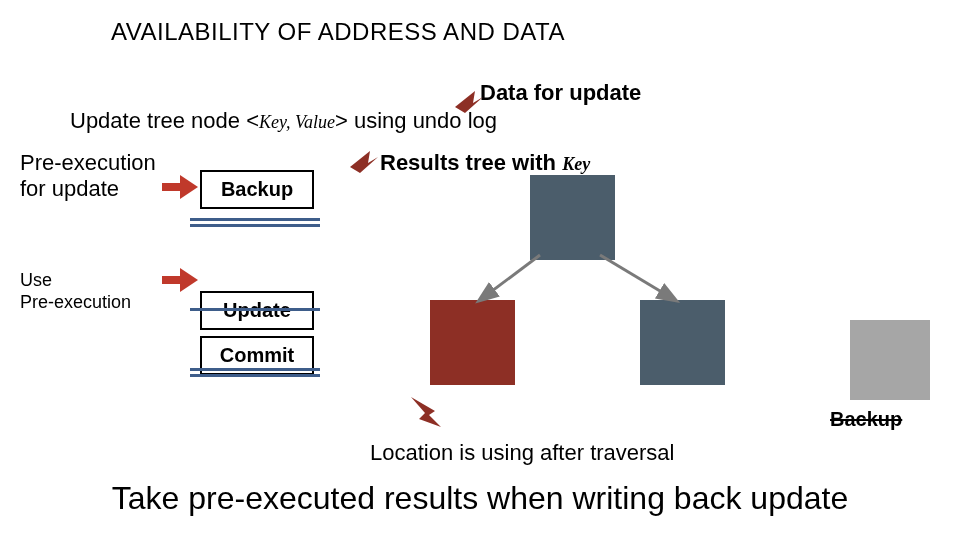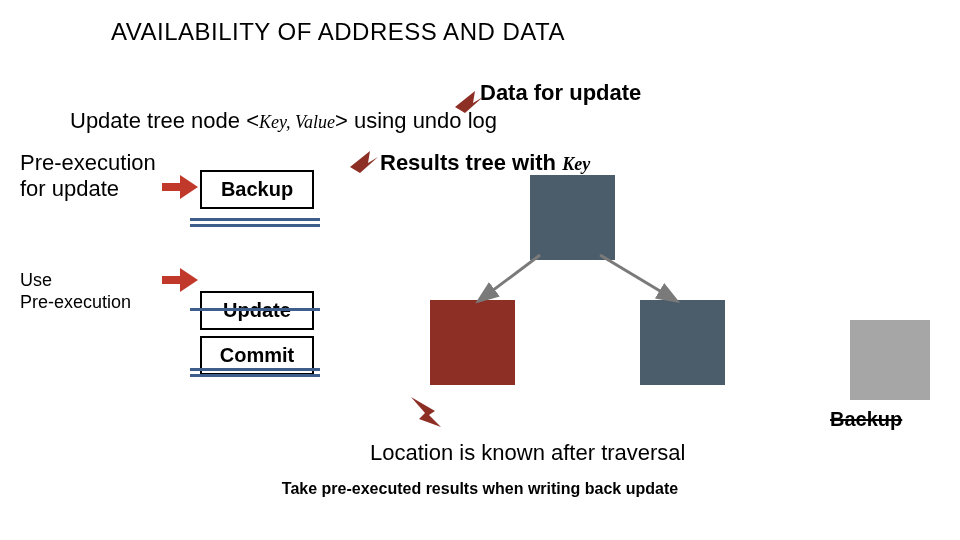--- a/index.html
+++ b/index.html
@@ -135,22 +135,22 @@
     left: 370px;
     font-size: 22px;
     font-family: Arial, sans-serif;
   }
   .bottom-line {
     position: absolute;
     top: 480px;
     left: 0;
     right: 0;
     text-align: center;
-    font-size: 16px;
-    font-weight: 700;
+    font-size: 32px;
+    font-weight: 400;
     font-family: Arial, sans-serif;
   }
   svg.svg-arrow { position: absolute; overflow: visible; }
 
 </style>
 </head>
 <body>
 
 <div class="title">AVAILABILITY OF ADDRESS AND DATA</div>
 
@@ -222,15 +222,15 @@
   <line x1="5" y1="5" x2="80" y2="50" stroke="#7a7a7a" stroke-width="3" marker-end="url(#ah2)"></line>
 </svg>
 
 <div class="backup-node"></div>
 <div class="backup-text">Backup</div>
 
 <svg class="svg-arrow" style="top:395px;left:407px;" width="36" height="40">
   <polygon points="4,2 28,16 22,20 34,32 12,24 18,18" fill="#8d2f25"></polygon>
 </svg>
 
-<div class="location-line">Location is known after traversal</div>
+<div class="location-line">Location is using after traversal</div>
 
 <div class="bottom-line">Take pre-executed results when writing back update</div>
 
 </body></html>

